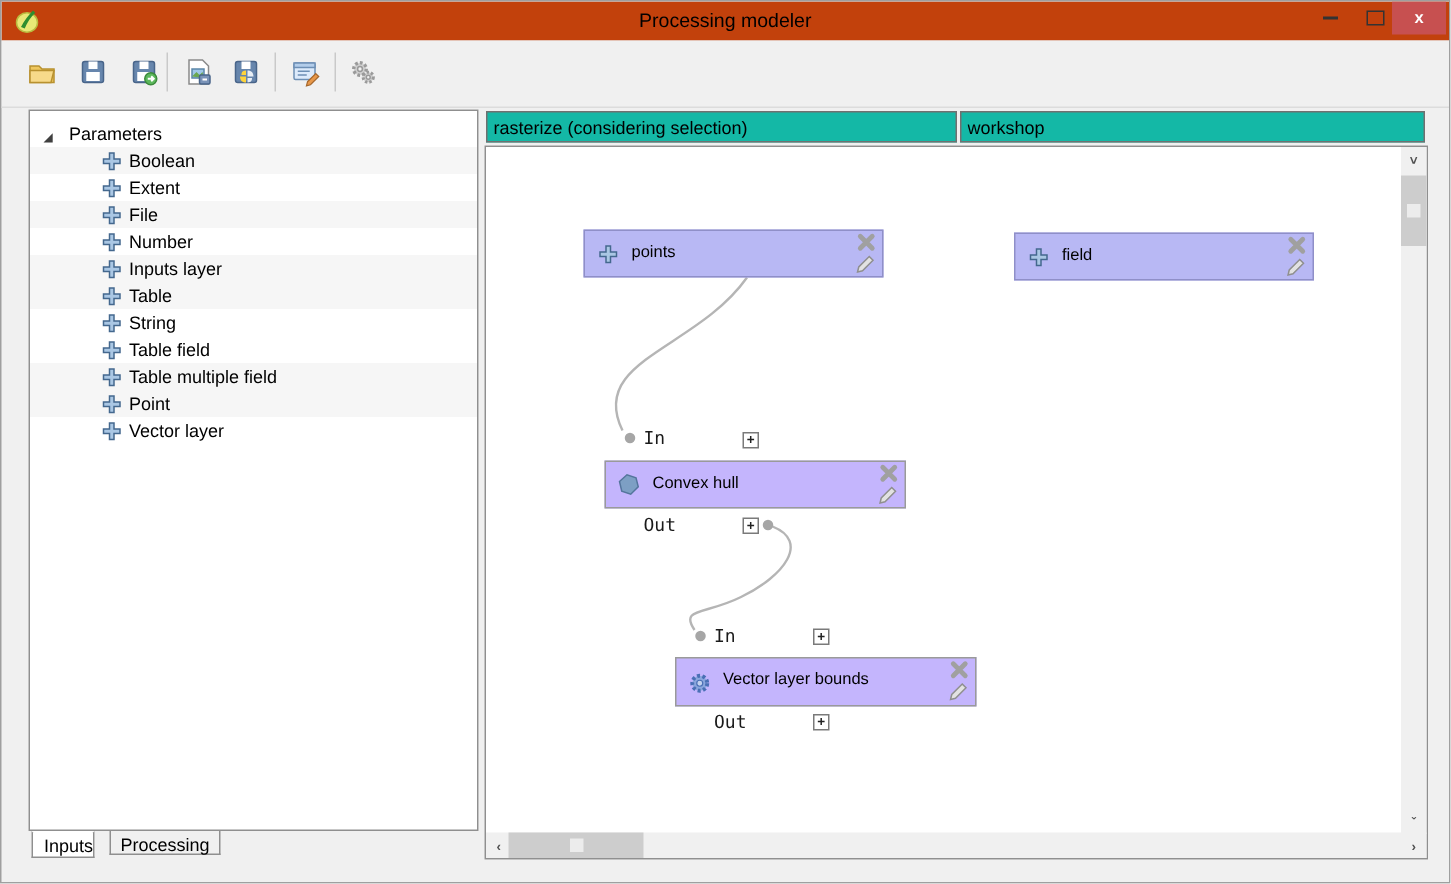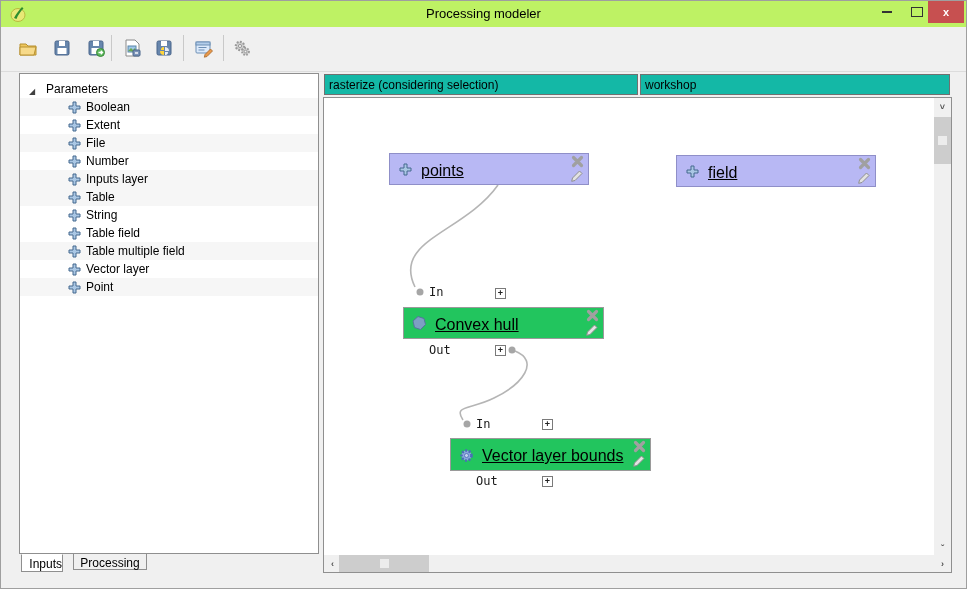--- a/index.html
+++ b/index.html
@@ -1,18 +1,18 @@
 <!DOCTYPE html>
 <html><head>
 <meta charset="utf-8">
 <style>
   html,body{margin:0;padding:0;background:#e4e4e4;font-family:"Liberation Sans",sans-serif;}
   .win{position:relative;width:967px;height:589px;background:#f0f0f0;border:1px solid #9f9f9f;box-sizing:border-box;overflow:hidden;}
   
-  .titlebar{position:absolute;left:0;top:0;width:100%;height:26px;background:#bef264;}
+  .titlebar{position:absolute;left:0;top:0;width:100%;height:26px;background:#c2410c;}
   .app-icon{position:absolute;left:8px;top:4px;width:18px;height:18px;}
   .title{position:absolute;left:0;right:0;top:5px;text-align:center;font-size:13px;color:#000;}
   .winbtn{position:absolute;top:0;height:22px;display:flex;align-items:center;justify-content:center;}
   .btn-min{right:64px;width:30px;}
   .btn-max{right:34px;width:30px;}
   .btn-close{right:2px;width:36px;background:#c75050;color:#fff;font-size:11px;font-weight:bold;}
   .glyph-min{width:10px;height:2px;background:#333;}
   .glyph-max{width:10px;height:8px;border:1.5px solid #333;}
   
   .toolbar{position:absolute;left:0;top:26px;width:100%;height:44px;background:#f0f0f0;border-bottom:1px solid #dcdcdc;}
@@ -32,23 +32,23 @@
   .tab-algos{left:72px;width:74px;background:#f0f0f0;border:1px solid #8f8f8f;border-top:none;height:16px;}
   
   .hfield{position:absolute;top:73px;height:21px;border:1px solid #707070;background:#14b8a6;font-size:12px;font-family:"Liberation Sans",sans-serif;padding:0 4px;box-sizing:border-box;color:#000;}
   .f-name{left:323px;width:314px;}
   .f-group{left:639px;width:310px;}
   
   .canvas{position:absolute;left:322px;top:96px;width:629px;height:476px;border:1px solid #8f8f8f;background:#fff;box-sizing:border-box;}
   .canvas-inner{position:absolute;left:0;top:0;width:610px;height:457px;overflow:hidden;}
   svg.wires{position:absolute;left:0;top:0;pointer-events:none;}
   .pnode{position:absolute;height:32px;background:#b8b8f4;border:1px solid #8f8fc8;box-sizing:border-box;}
-  .anode{position:absolute;height:32px;background:#22c55e;border:1px solid #9a9a9a;box-sizing:border-box;text-align:center;}
+  .anode{position:absolute;height:32px;background:#c4b5fd;border:1px solid #9a9a9a;box-sizing:border-box;text-align:center;}
   .node-ico{position:absolute;left:9px;top:9px;}
-  .node-label{position:absolute;left:31px;top:8px;font-size:16px;color:#000;text-decoration:underline;}
+  .node-label{position:absolute;left:31px;top:8px;font-size:11px;color:#000;}
   .node-x{position:absolute;right:4px;top:1px;}
   .node-pen{position:absolute;right:4px;top:15px;}
   .io-label{position:absolute;font-family:"DejaVu Sans Mono",monospace;font-size:12px;color:#1a1a1a;}
   .expander{position:absolute;width:11px;height:11px;border:1px solid #7a7a7a;background:#fff;box-sizing:border-box;font:bold 9px/9px "Liberation Sans",sans-serif;text-align:center;color:#222;}
   
   .vsb{position:absolute;right:0;top:0;width:17px;height:458px;background:#f0f0f0;}
   .hsb{position:absolute;left:0;bottom:0;width:627px;height:17px;background:#f0f0f0;}
   .sb-arrow{position:absolute;color:#505050;font-size:9px;font-weight:bold;width:17px;height:17px;display:flex;align-items:center;justify-content:center;}
   .vthumb{position:absolute;right:0;top:19px;width:17px;height:47px;background:#cdcdcd;}
   .vthumb:after,.hthumb:after{content:"";position:absolute;left:50%;top:50%;width:9px;height:9px;margin:-4.5px 0 0 -4.5px;background:#ececec;}
@@ -188,31 +188,31 @@
           <path d="M5 1 h3 v4 h4 v3 h-4 v4 h-3 v-4 h-4 v-3 h4 z" fill="#aac7e4" stroke="#44688e"></path>
         </svg>
       <span class="child-label">Table field</span>
     </div>
     <div class="trow alt">
       <svg class="plus-ico" width="13" height="13" viewBox="0 0 13 13">
           <path d="M5 1 h3 v4 h4 v3 h-4 v4 h-3 v-4 h-4 v-3 h4 z" fill="#aac7e4" stroke="#44688e"></path>
         </svg>
       <span class="child-label">Table multiple field</span>
     </div>
+    <div class="trow alt">
+      <svg class="plus-ico" width="13" height="13" viewBox="0 0 13 13">
+          <path d="M5 1 h3 v4 h4 v3 h-4 v4 h-3 v-4 h-4 v-3 h4 z" fill="#aac7e4" stroke="#44688e"></path>
+        </svg>
+      <span class="child-label">Point</span>
+    </div>
     <div class="trow">
       <svg class="plus-ico" width="13" height="13" viewBox="0 0 13 13">
           <path d="M5 1 h3 v4 h4 v3 h-4 v4 h-3 v-4 h-4 v-3 h4 z" fill="#aac7e4" stroke="#44688e"></path>
         </svg>
       <span class="child-label">Vector layer</span>
-    </div>
-    <div class="trow alt">
-      <svg class="plus-ico" width="13" height="13" viewBox="0 0 13 13">
-          <path d="M5 1 h3 v4 h4 v3 h-4 v4 h-3 v-4 h-4 v-3 h4 z" fill="#aac7e4" stroke="#44688e"></path>
-        </svg>
-      <span class="child-label">Point</span>
     </div>
   </div>
 
   <div class="tab tab-inputs">Inputs</div>
   <div class="tab tab-algos">Processing</div>
 
   <input class="hfield f-name" value="rasterize (considering selection)" style="">
   <input class="hfield f-group" value="workshop" style="">
 
   <div class="canvas">

